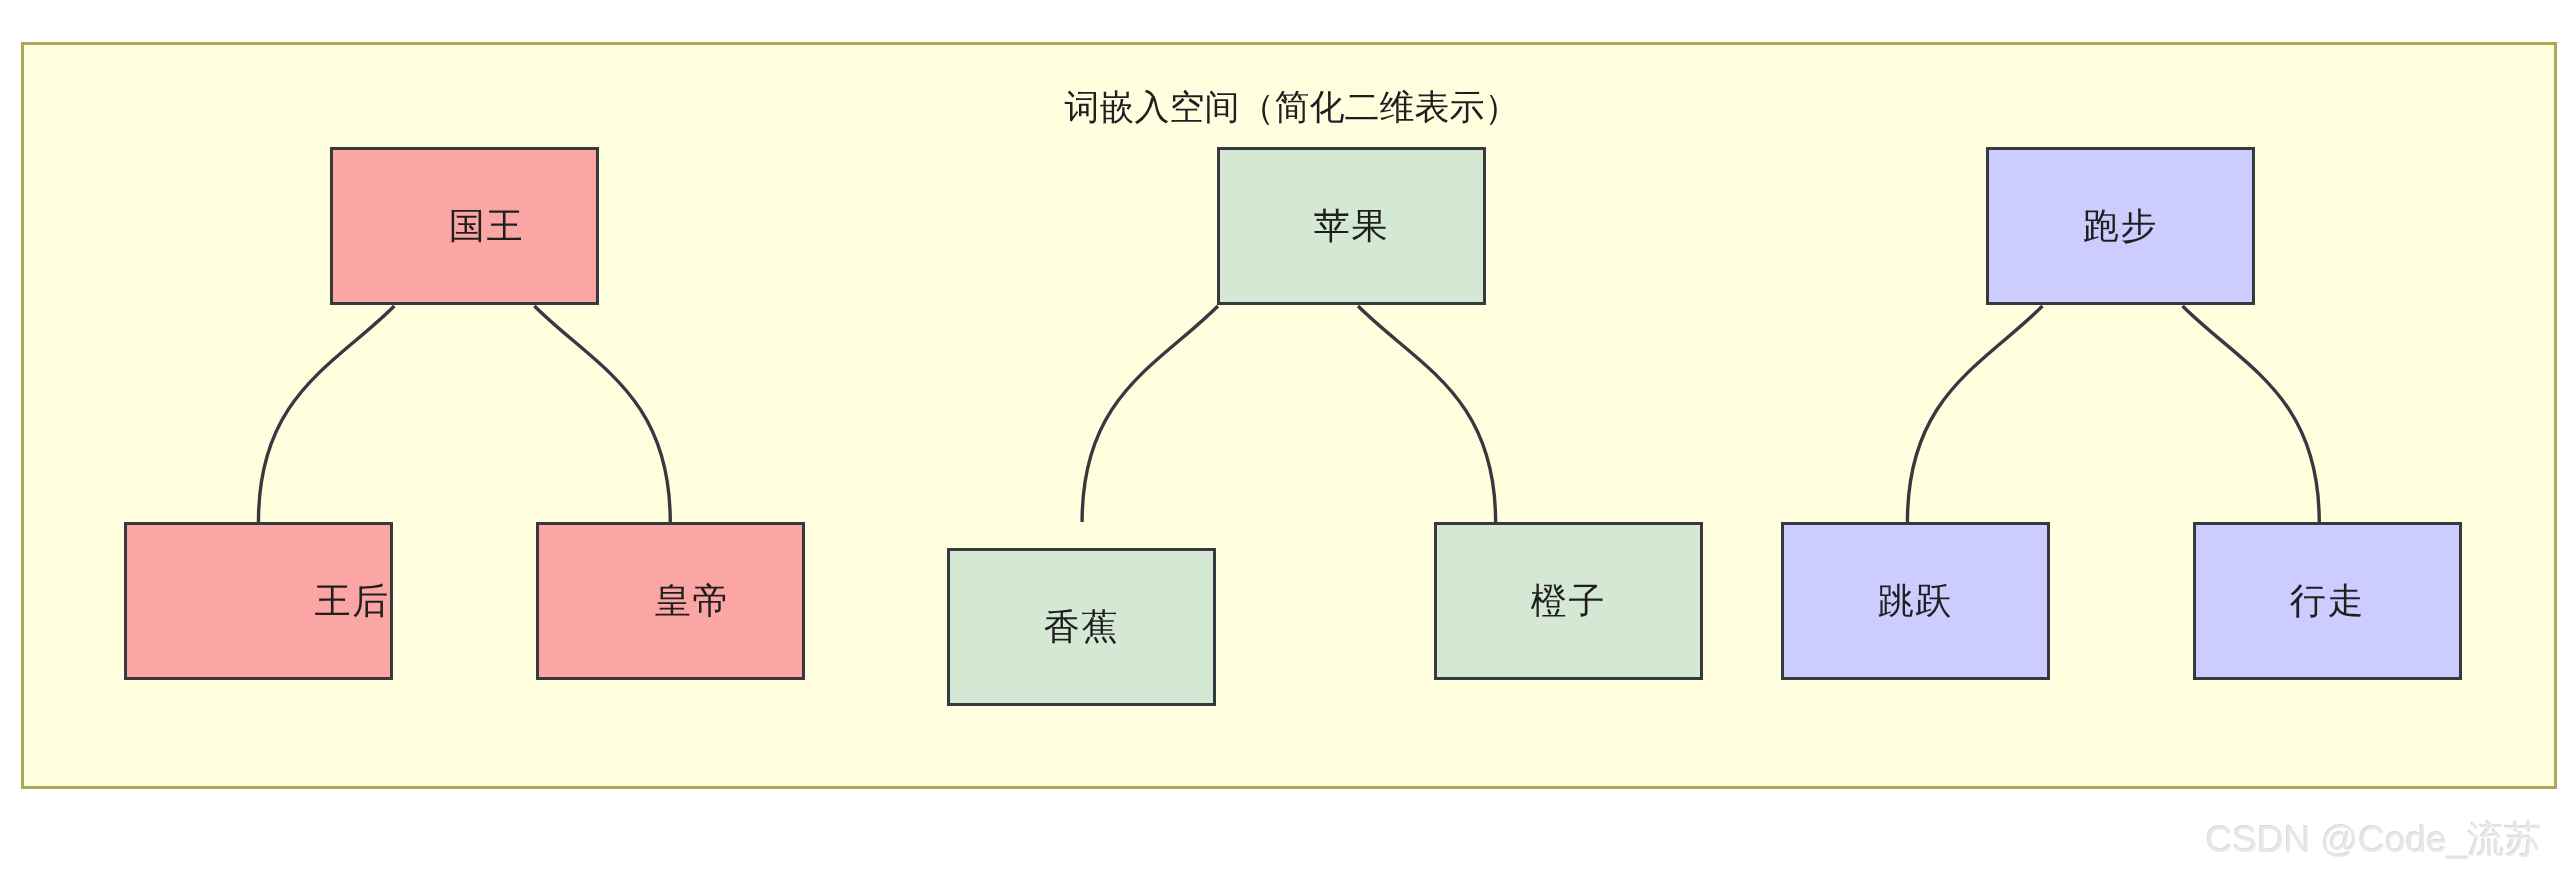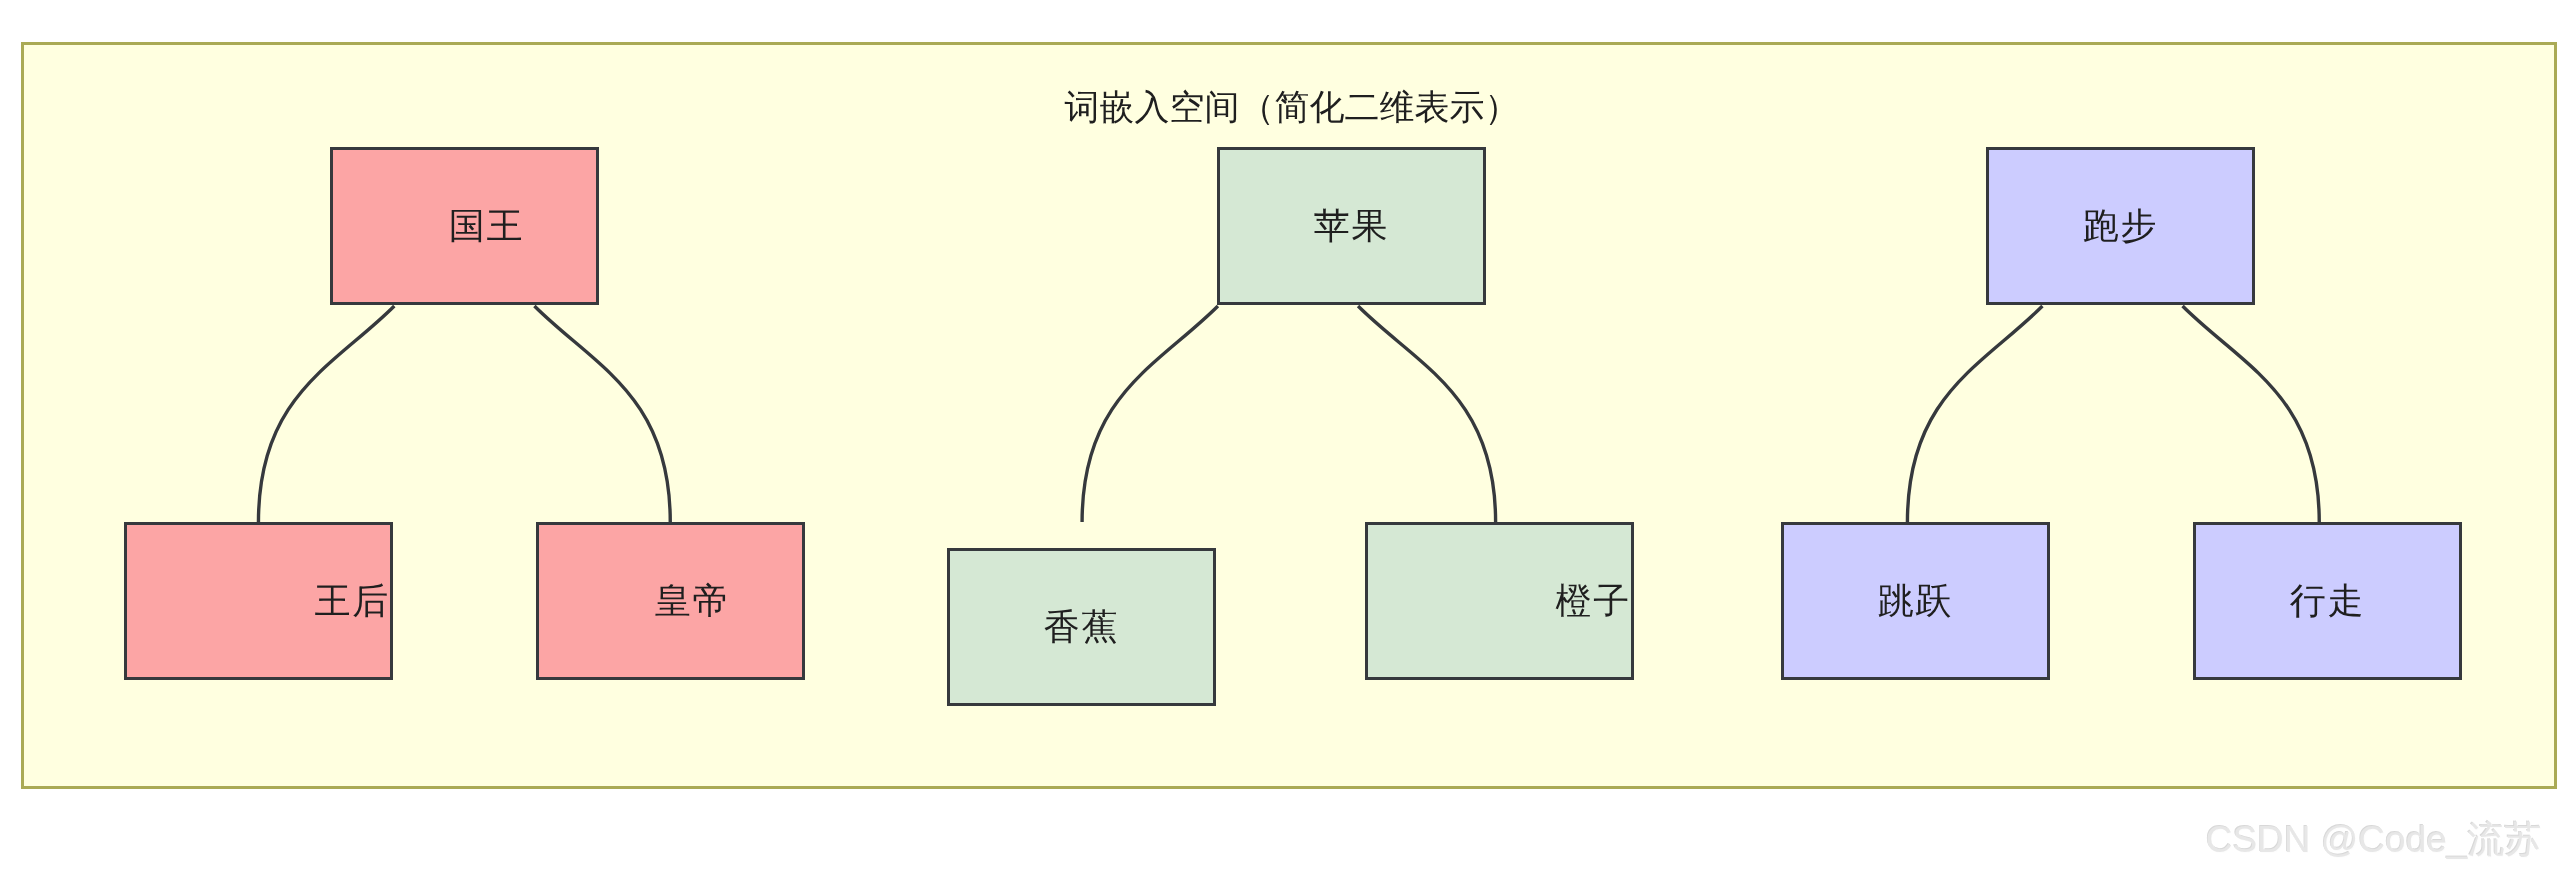--- a/index.html
+++ b/index.html
@@ -126,21 +126,21 @@
       </div>
       <div class="node pink" style="left: 536px; top: 522px;">
         <span class="node-label">皇帝</span>
       </div>
       <div class="node green" style="left: 1217px; top: 147px;">
         <span class="node-label">苹果</span>
       </div>
       <div class="node green" style="left: 947px; top: 548px;">
         <span class="node-label">香蕉</span>
       </div>
-      <div class="node green" style="left: 1365px; top: 522px; justify-content: flex-end;">
+      <div class="node green" style="left: 1434px; top: 522px;">
         <span class="node-label">橙子</span>
       </div>
       <div class="node purple" style="left: 1978px; top: 147px;">
         <span class="node-label">跑步</span>
       </div>
       <div class="node purple" style="left: 1773px; top: 522px;">
         <span class="node-label">跳跃</span>
       </div>
       <div class="node purple" style="left: 2185px; top: 522px;">
         <span class="node-label">行走</span>

